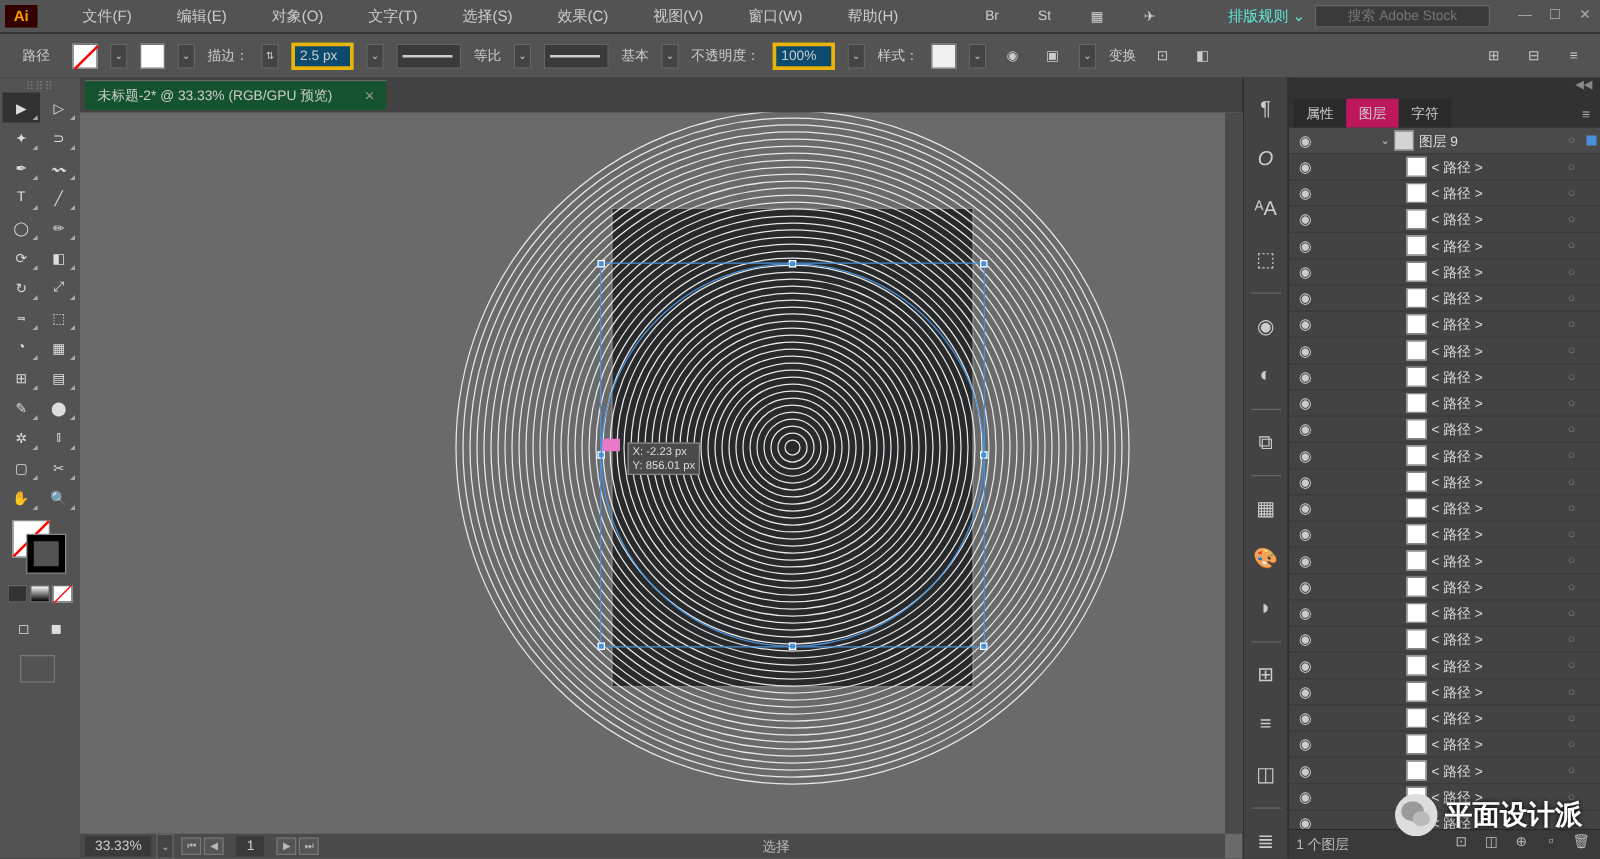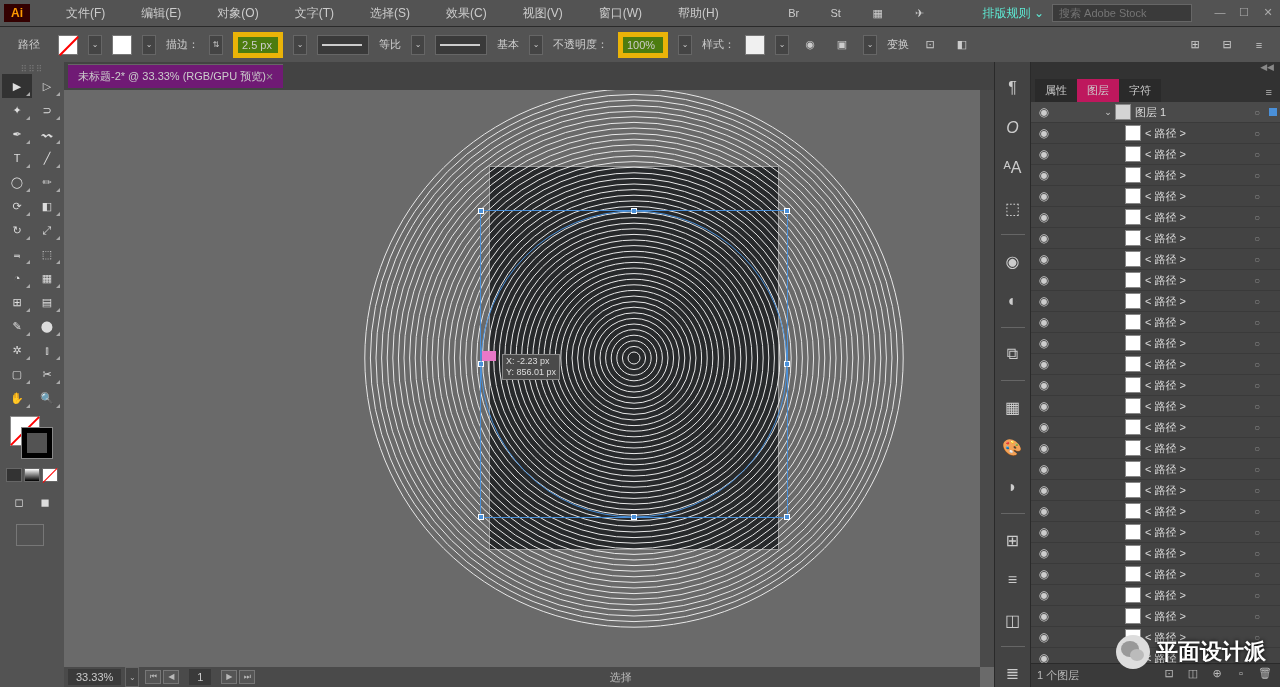--- a/index.html
+++ b/index.html
@@ -2,31 +2,31 @@
 <html><head>
 <meta charset="utf-8">
 <style>
 * { margin: 0; padding: 0; box-sizing: border-box; user-select: none; }
 body { font-family: "Microsoft YaHei", sans-serif; font-size: 11px; background: #323232; color: #b8b8b8; width: 1280px; height: 687px; overflow: hidden; position: relative; }
 .menubar { height: 26px; background: #535353; display: flex; align-items: center; padding: 0 4px; gap: 20px; }
 .ai-logo { width: 26px; height: 18px; background: #330000; color: #ff9a00; font-weight: bold; text-align: center; line-height: 18px; font-size: 12px; margin-right: 8px; }
 .menu-item { padding: 0 8px; color: #ccc; font-size: 12px; line-height: 26px; cursor: pointer; }
 .menu-spacer { flex: 1; }
 .menu-right { display: flex; align-items: center; gap: 8px; }
-.search-box { background: #3a3a3a; border: 1px solid #666; padding: 2px 6px; color: #888; font-size: 11px; width: 140px; }
+.search-box { background: #3a3a3a; border: 1px solid #666; padding: 2px 6px; color: #888; font-size: 11px; width: 140px; text-align: center; }
 .layout-label { color: #5eead4; font-size: 12px; }
 .win-controls { display: flex; gap: 8px; margin-left: 12px; }
 .win-btn { width: 16px; height: 16px; color: #aaa; text-align: center; line-height: 14px; cursor: pointer; }
 
 .control-bar { height: 36px; background: #535353; border-top: 1px solid #2a2a2a; display: flex; align-items: center; padding: 0 10px; gap: 10px; color: #ccc; font-size: 11px; justify-content: flex-end; }
 .path-label { padding: 0 8px; }
 .swatch-box { width: 20px; height: 20px; border: 1px solid #777; background: white; position: relative; }
 .swatch-box.none::after { content: ""; position: absolute; width: 26px; height: 2px; background: red; transform: rotate(-45deg); top: 9px; left: -3px; }
 .dropdown-arrow { width: 14px; height: 20px; background: #444; border: 1px solid #666; display: inline-flex; align-items: center; justify-content: center; font-size: 8px; cursor: pointer; }
-.ctrl-input { background: #4d7c0f; border: 5px solid #eab308; color: #ccc; padding: 2px 4px; width: 50px; font-size: 11px; }
+.ctrl-input { background: #0c4a6e; border: 3px solid #eab308; color: #ccc; padding: 2px 4px; width: 50px; font-size: 11px; }
 .stroke-preview { width: 52px; height: 20px; background: #3a3a3a; border: 1px solid #666; display: flex; align-items: center; padding: 0 4px; }
 .stroke-line { width: 40px; height: 2px; background: #ccc; }
 .btn-icon { width: 22px; height: 22px; border: 1px solid transparent; display: inline-flex; align-items: center; justify-content: center; color: #ccc; cursor: pointer; }
 
 .workspace { position: absolute; top: 62px; left: 0; right: 0; bottom: 0; display: flex; }
 .toolbar { width: 64px; background: #535353; display: flex; flex-direction: column; padding: 2px; gap: 0px; }
 .tool-handle { height: 10px; text-align: center; color: #777; font-size: 9px; letter-spacing: 1px; }
 .tool-row { display: flex; }
 .tool-btn { width: 30px; height: 24px; display: flex; align-items: center; justify-content: center; color: #ddd; cursor: pointer; position: relative; }
 .tool-btn.active { background: #323232; }
@@ -35,21 +35,21 @@
 .color-fill { position: absolute; width: 30px; height: 30px; background: white; border: 1px solid #888; top: 0; left: 4px; }
 .color-fill::after { content: ""; position: absolute; width: 40px; height: 2px; background: red; transform: rotate(-45deg); top: 13px; left: -6px; }
 .color-stroke { position: absolute; width: 30px; height: 30px; border: 5px solid black; background: #535353; box-shadow: 0 0 0 1px #888; top: 12px; left: 16px; }
 .mini-swatches { display: flex; gap: 2px; margin: 2px 4px; }
 .mini-sw { width: 16px; height: 14px; border: 1px solid #666; }
 .draw-mode { margin: 6px 4px; display: flex; }
 .screen-mode { width: 28px; height: 22px; margin: 4px 14px; border: 1px solid #777; }
 
 .doc-area { flex: 1; background: #535353; display: flex; flex-direction: column; }
 .tab-bar { height: 28px; background: #434343; display: flex; align-items: center; padding-left: 4px; }
-.doc-tab { background: #701a75; padding: 4px 10px; color: #ccc; font-size: 11px; display: flex; align-items: center; gap: 0; border-top: 1px solid #666; }
+.doc-tab { background: #14532d; padding: 4px 10px; color: #ccc; font-size: 11px; display: flex; align-items: center; gap: 26px; border-top: 1px solid #666; }
 .tab-close { color: #999; cursor: pointer; font-size: 13px; }
 .canvas-wrap { flex: 1; background: #6a6a6a; position: relative; overflow: hidden; }
 .canvas-content { position: absolute; inset: 0; display: flex; align-items: center; justify-content: center; padding-left: 20px; }
 .circles-svg { position: absolute; }
 .artboard { position: absolute; width: 290px; height: 384px; background: #27292b; border: 1px solid #999; }
 .sel-handles { position: absolute; border: 1px solid #4a90d9; }
 .handle { position: absolute; width: 6px; height: 6px; background: #4a90d9; border: 1px solid white; }
 .coord-tip { position: absolute; background: #4a4a4a; border: 1px solid #888; color: #ddd; font-size: 9px; padding: 1px 3px; line-height: 11px; }
 .pink-mark { position: absolute; width: 14px; height: 10px; background: #e878c8; }
 .scrollbar-v { position: absolute; right: 0; top: 0; bottom: 20px; width: 14px; background: #4a4a4a; }
@@ -367,21 +367,21 @@
       <div class="panel-tab">字符</div>
       <div class="panel-menu">≡</div>
     </div>
     <div class="layers-content" id="layers-list">
       <div class="layer-row parent">
         <div class="vis-col">◉</div>
         <div class="lock-col"></div>
         <div class="indent"></div>
         <div class="disclosure">⌄</div>
         <div class="layer-thumb parent-t"></div>
-        <div class="layer-name">图层 1</div>
+        <div class="layer-name">图层 9</div>
         <div class="target-col">○</div>
         <div class="sel-col">
             <div class="sel-ind"></div>
           </div>
       </div>
     <div class="layer-row">
     <div class="vis-col">◉</div>
     <div class="lock-col"></div>
     <div class="indent2"></div>
     <div class="layer-thumb"></div>

